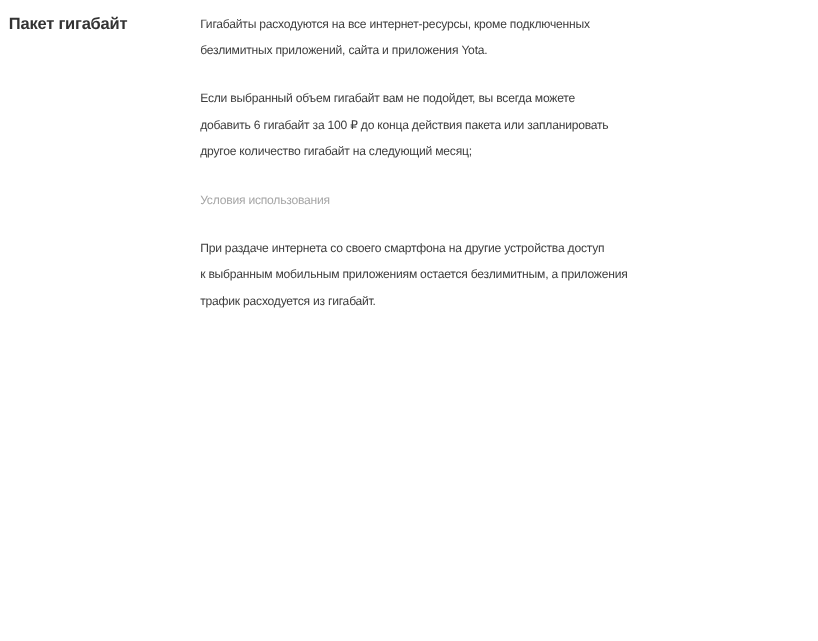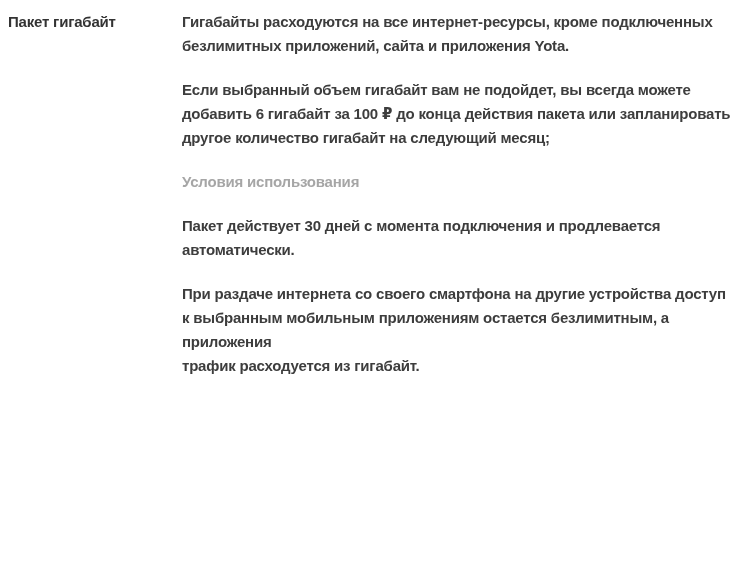--- a/index.html
+++ b/index.html
@@ -29,26 +29,25 @@
     letter-spacing: -0.2px;
   }
   .content-col {
     position: absolute;
     left: 182px;
     top: 10px;
     width: 560px;
   }
   .para {
     margin: 0 0 20px 0;
-    font-size: 15px;
+    font-size: 11px;
     line-height: 24px;
     letter-spacing: -0.2px;
     white-space: pre-line;
     color: #3d3d3d;
-    font-weight: bold;
   }
   .para.subhead {
     color: #a6a6a6;
     margin-top: 14px;
   }
 </style>
 </head>
 <body>
 
 <div class="page">
@@ -58,22 +57,20 @@
   <div class="content-col">
     <p class="para">Гигабайты расходуются на все интернет-ресурсы, кроме подключенных
 безлимитных приложений, сайта и приложения Yota.</p>
 
     <p class="para">Если выбранный объем гигабайт вам не подойдет, вы всегда можете
 добавить 6 гигабайт за 100 ₽ до конца действия пакета или запланировать
 другое количество гигабайт на следующий месяц;</p>
 
     <p class="para subhead">Условия использования</p>
 
-    <p class="para">Пакет действует 30 дней с момента подключения и продлевается
-автоматически.</p>
 
 
 
 
     <p class="para">При раздаче интернета со своего смартфона на другие устройства доступ
 к выбранным мобильным приложениям остается безлимитным, а приложения
 трафик расходуется из гигабайт.</p>
   </div>
 
 </div>

